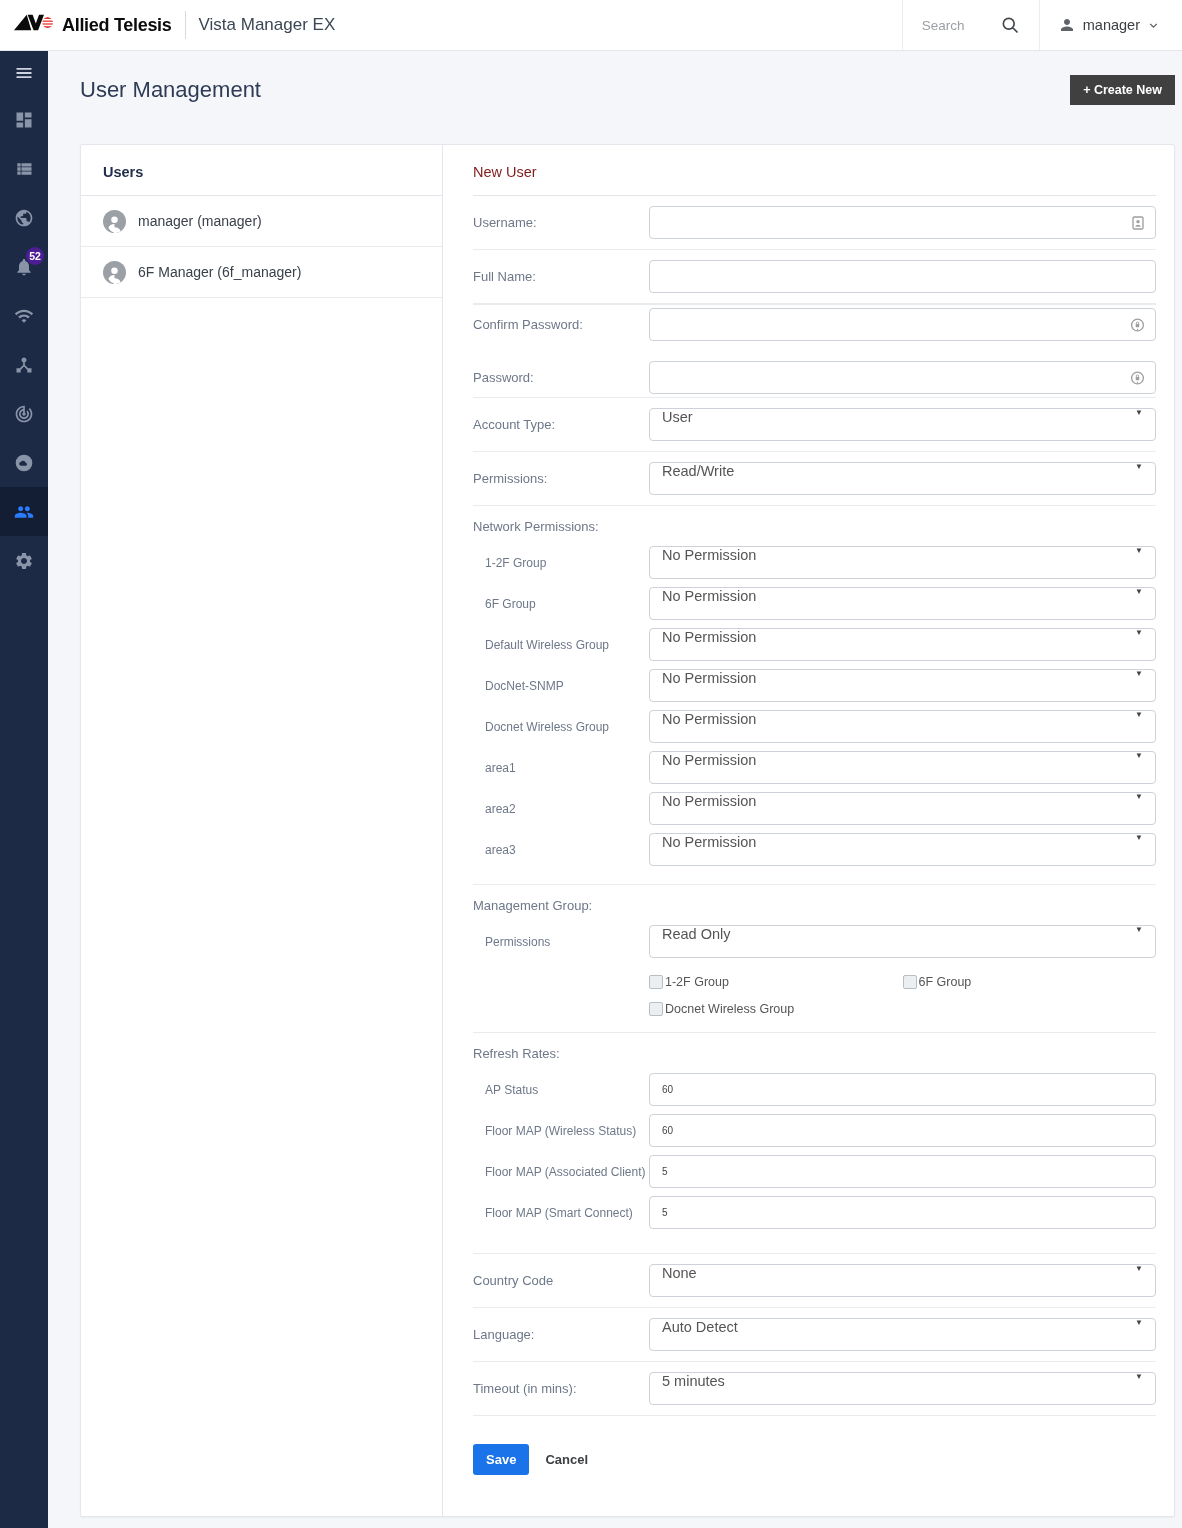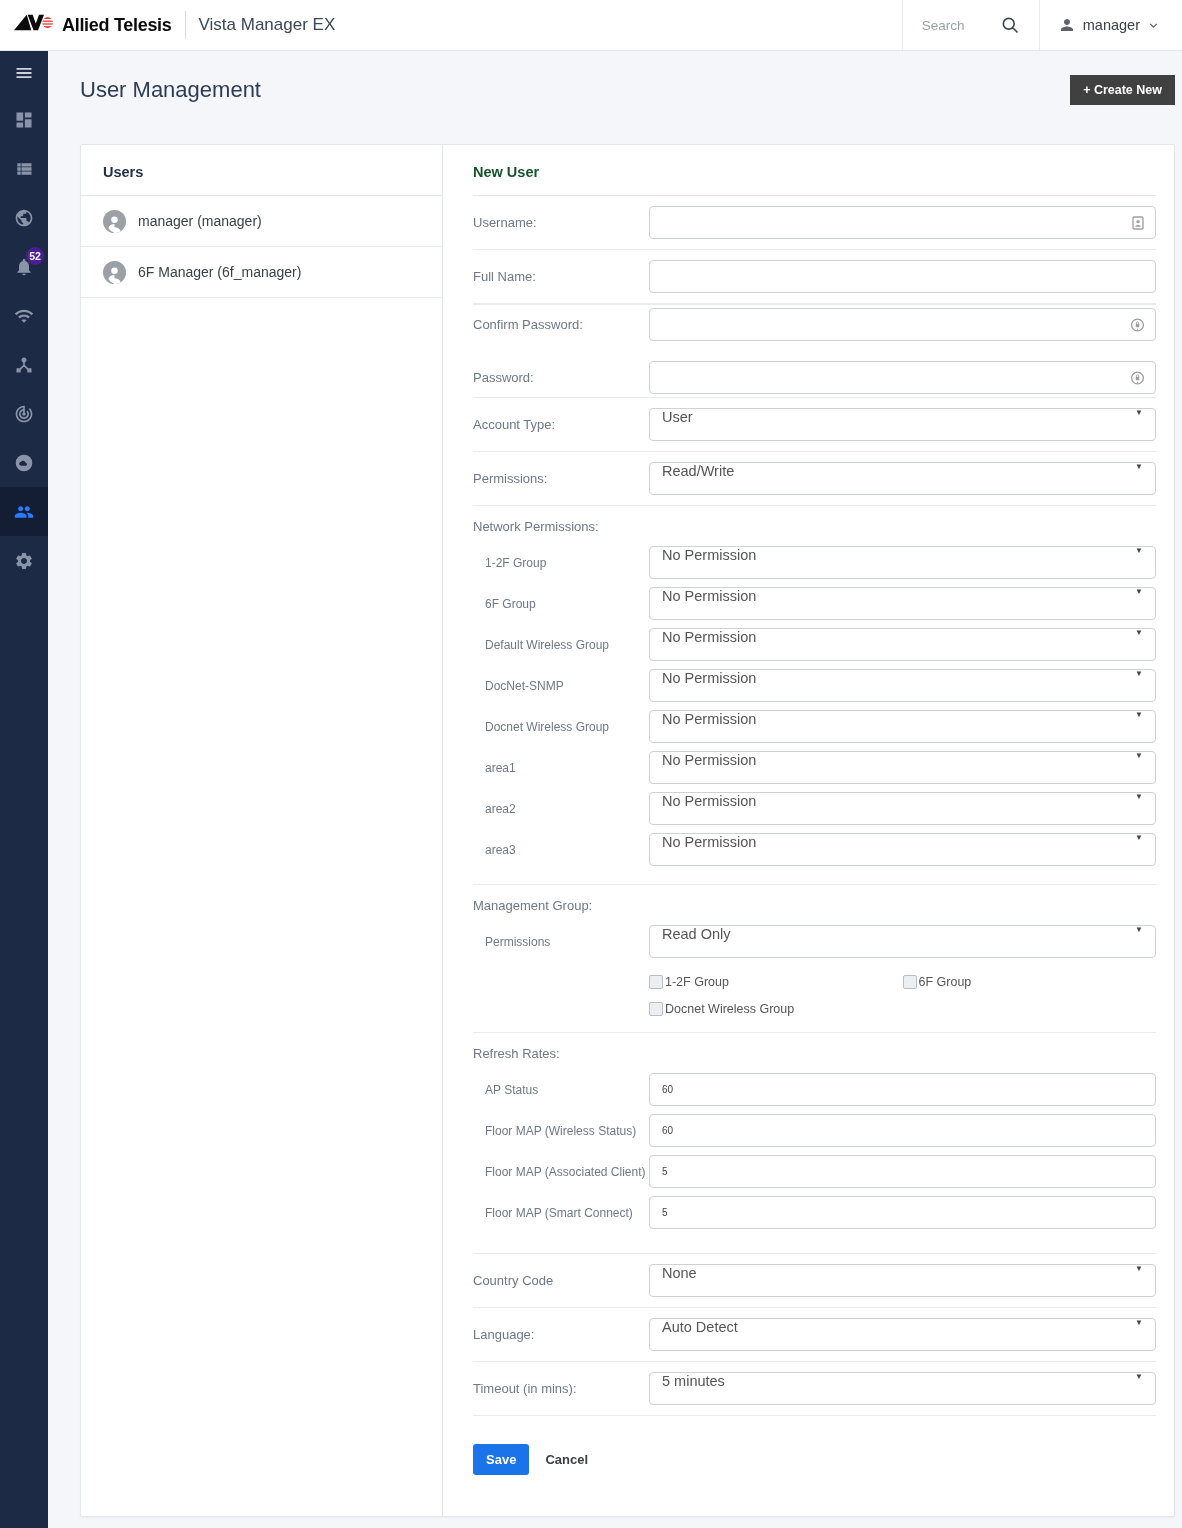--- a/index.html
+++ b/index.html
@@ -45,21 +45,21 @@
   
   .users-panel { width:362px; flex:none; border-right:1px solid #e3e6ea; }
   .users-title { padding:19px 22px 15px; font-size:14.5px; font-weight:700; color:#222f49;
     border-bottom:1px solid #e2e6ea; }
   .user-row { height:51px; display:flex; align-items:center; gap:12px; padding-left:22px;
     border-bottom:1px solid #e9ecef; font-size:14px; color:#3a4149; cursor:pointer; }
   .avatar { width:23px; height:23px; flex:none; }
 
   
   .form-panel { flex:1; padding:0 18px 0 30px; }
-  .form-title { padding:19px 0 15px; font-size:14.5px; font-weight:700; color:#14532d;
+  .form-title { padding:19px 0 15px; font-size:14.5px; font-weight:400; color:#7f1d1d;
     border-bottom:1px solid #e2e6ea; }
 
   .frow { display:flex; align-items:center; padding:10px 0; }
   .flabel { width:176px; flex:none; font-size:13px; color:#6e7889; }
   .fctrl { flex:1; position:relative; }
   .txt { width:100%; height:33px; border:1px solid #cdd2d8; border-radius:4px; padding:0 34px 0 12px;
     font-size:10px; color:#444; background:#fff; font-family:inherit; outline:none; }
   .field-icon { position:absolute; right:10px; top:50%; transform:translateY(-50%); line-height:0; }
   .sel { height:33px; border:1px solid #cdd2d8; border-radius:4px; background:#fff; display:flex;
     align-items:flex-start; justify-content:space-between; padding:0 12px; font-size:14.5px; color:#555; cursor:pointer; }

